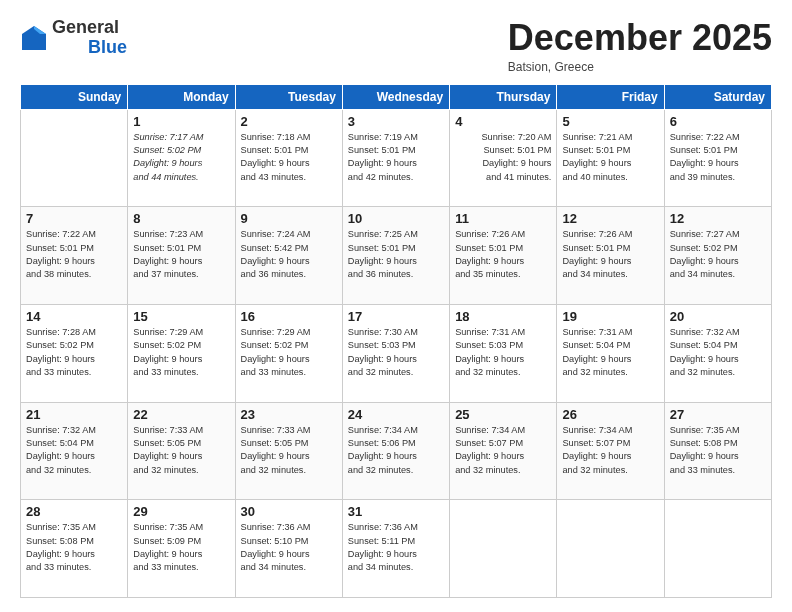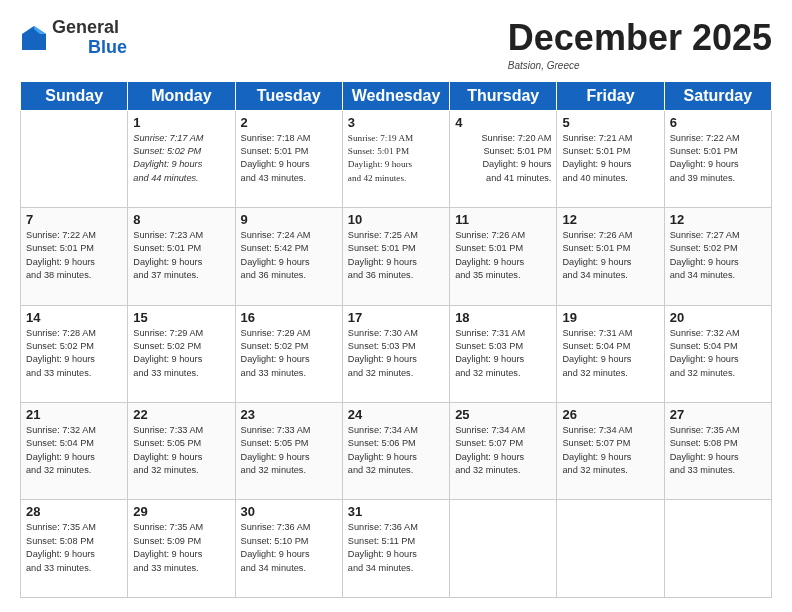--- a/index.html
+++ b/index.html
@@ -42,37 +42,36 @@
     .title-block {
       text-align: left;
     }
     .month-title {
       font-size: 36px;
       font-weight: bold;
       color: #222;
       line-height: 1.1;
     }
     .location {
-      font-size: 10px;
+      font-size: 12px;
       color: #444;
       margin-top: 2px;
-      font-style: italic;
     }
     .calendar {
       width: 100%;
       border-collapse: collapse;
       flex: 1;
     }
     .calendar th {
       background-color: #1565c0;
       color: #fff;
-      font-size: 16px;
+      font-size: 12px;
       font-weight: bold;
       padding: 5px 6px;
-      text-align: center;
+      text-align: right;
       border: 1px solid #fff;
     }
     .calendar td {
       vertical-align: top;
       border: 1px solid #ccc;
       padding: 4px 5px;
       font-size: 9.5px;
       color: #333;
       width: calc(100% / 7);
       height: 88px;
@@ -141,21 +140,21 @@
           </td>
           <td>
             <span class="day-number">2</span>
             <div class="day-info" style="white-space: pre-line;">Sunrise: 7:18 AM
 Sunset: 5:01 PM
 Daylight: 9 hours
 and 43 minutes.</div>
           </td>
           <td>
             <span class="day-number">3</span>
-            <div class="day-info" style="white-space: pre-line; font-family: Liberation Serif, serif;">Sunrise: 7:19 AM
+            <div class="day-info" style="white-space: pre-line;">Sunrise: 7:19 AM
 Sunset: 5:01 PM
 Daylight: 9 hours
 and 42 minutes.</div>
           </td>
           <td>
             <span class="day-number">4</span>
             <div class="day-info" style="white-space: pre-line; text-align: right;">Sunrise: 7:20 AM
 Sunset: 5:01 PM
 Daylight: 9 hours
 and 41 minutes.</div>

